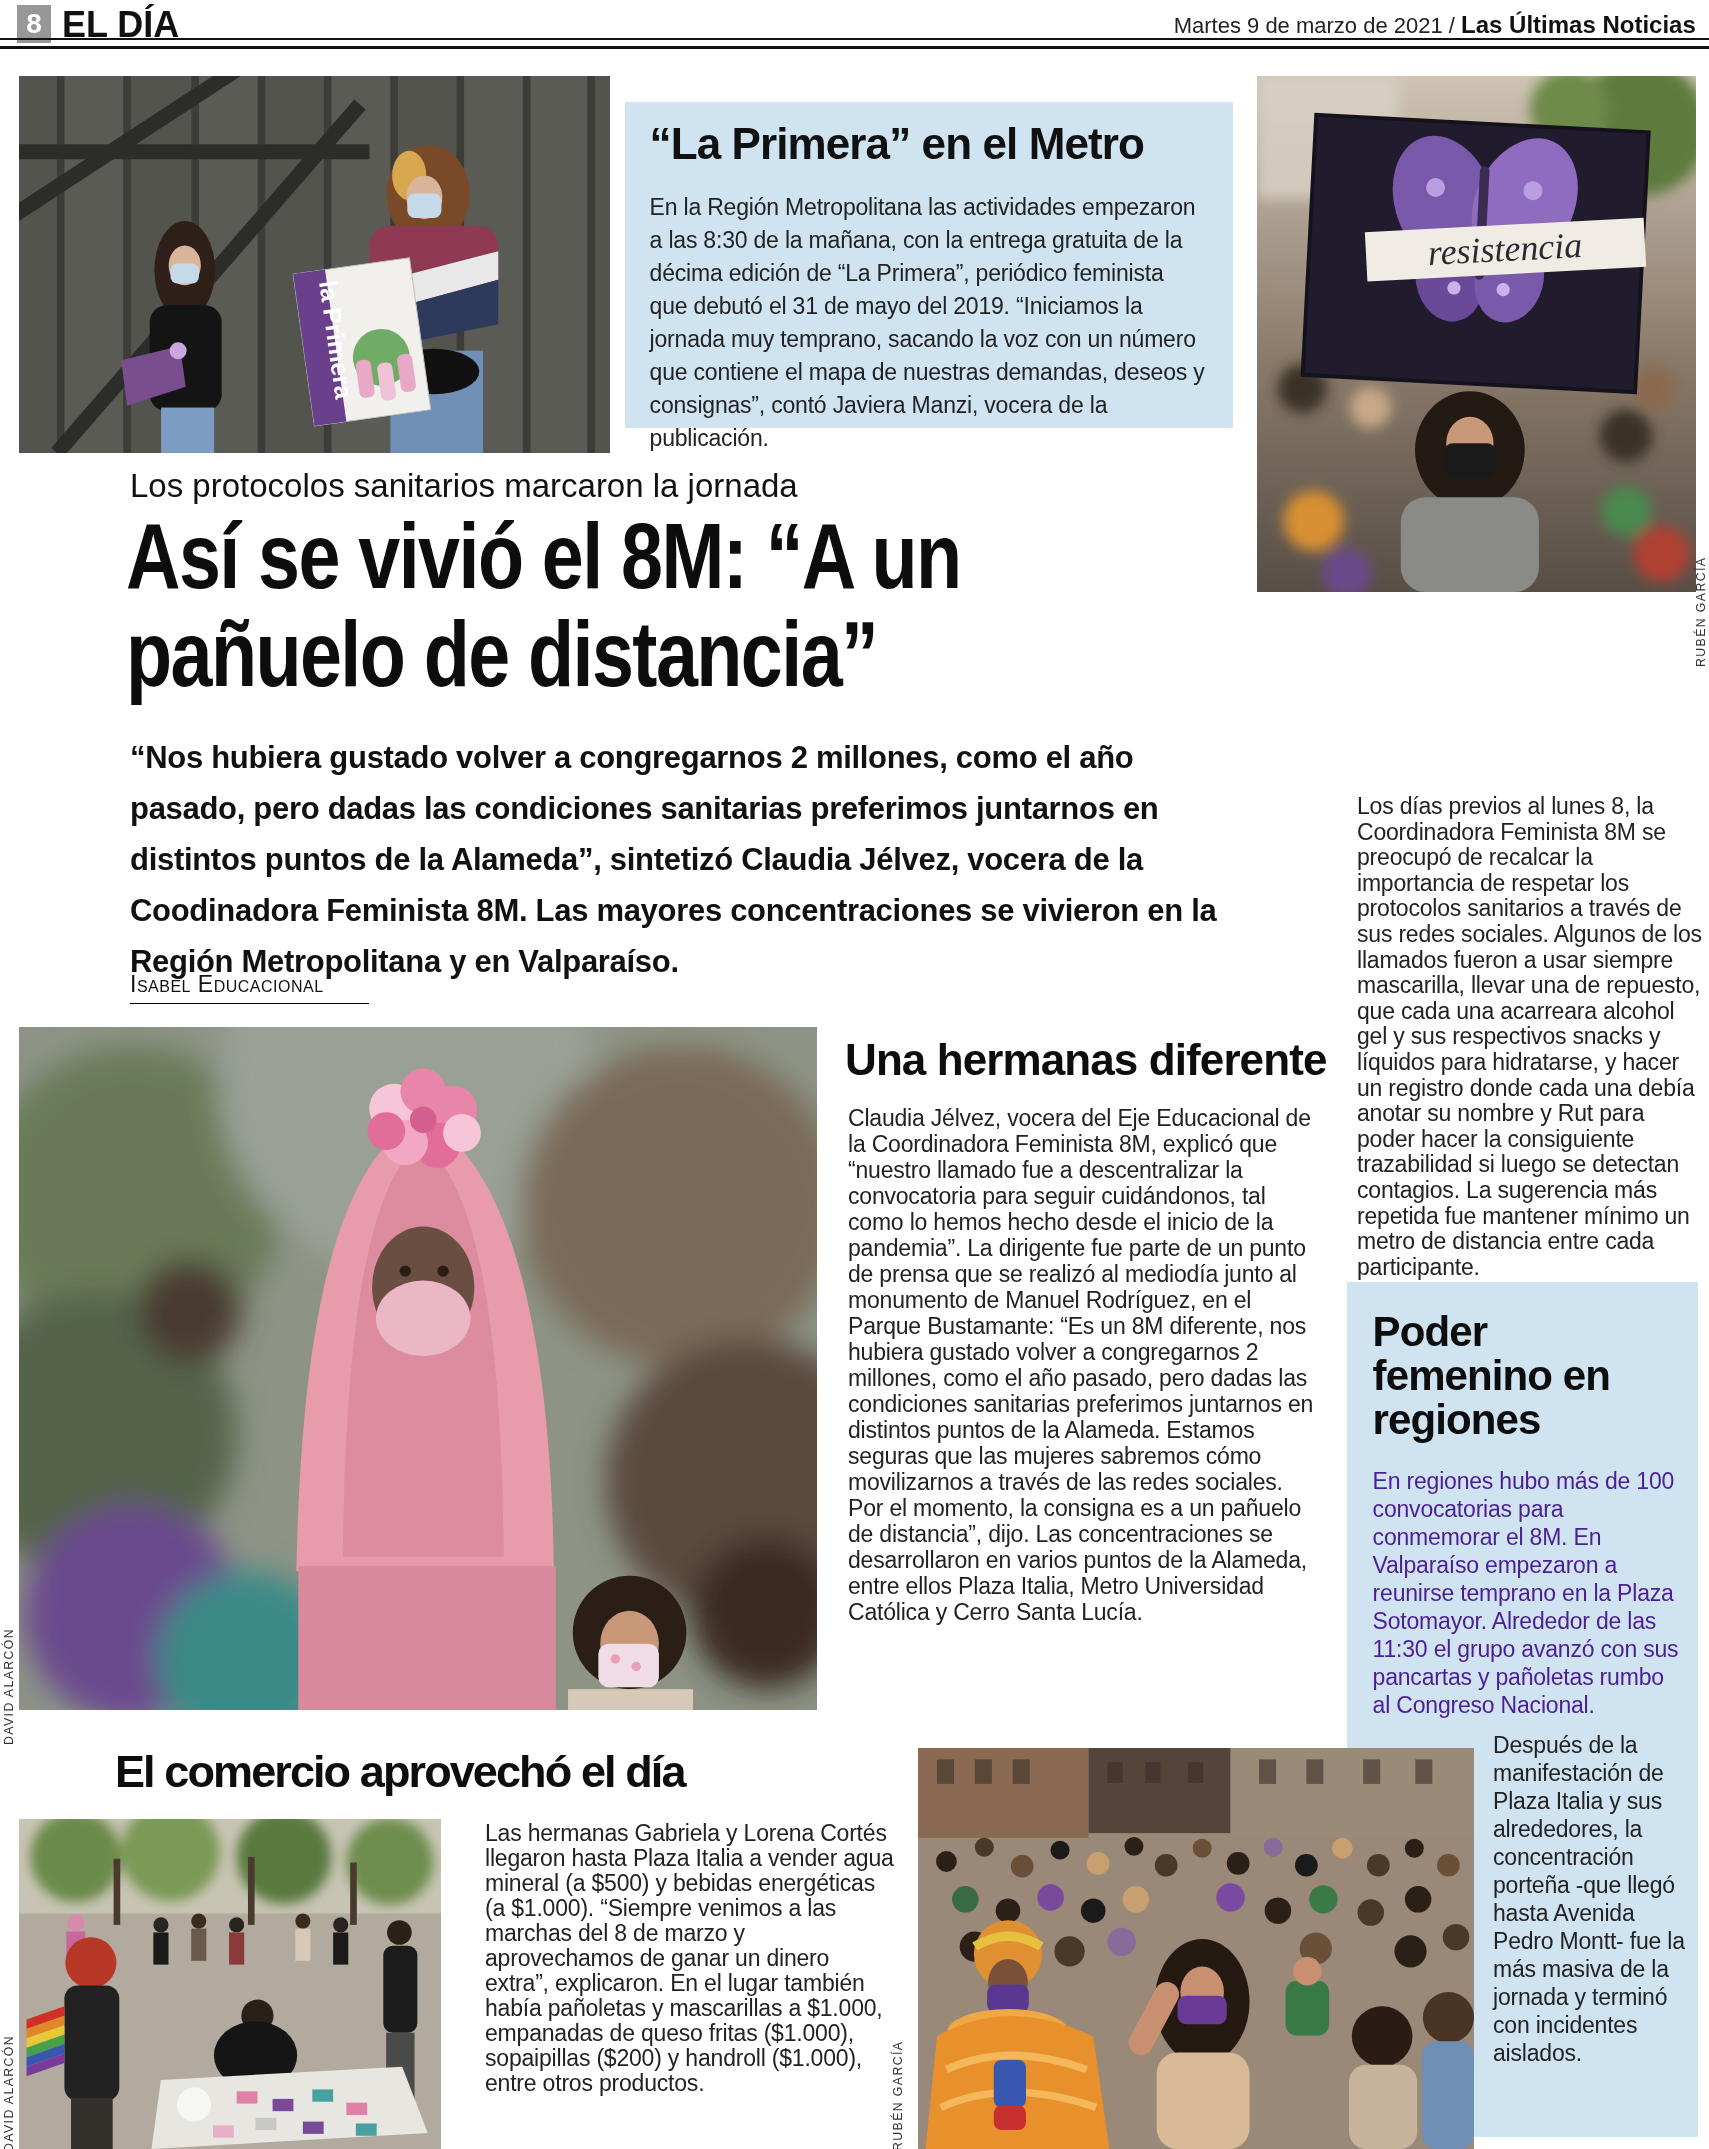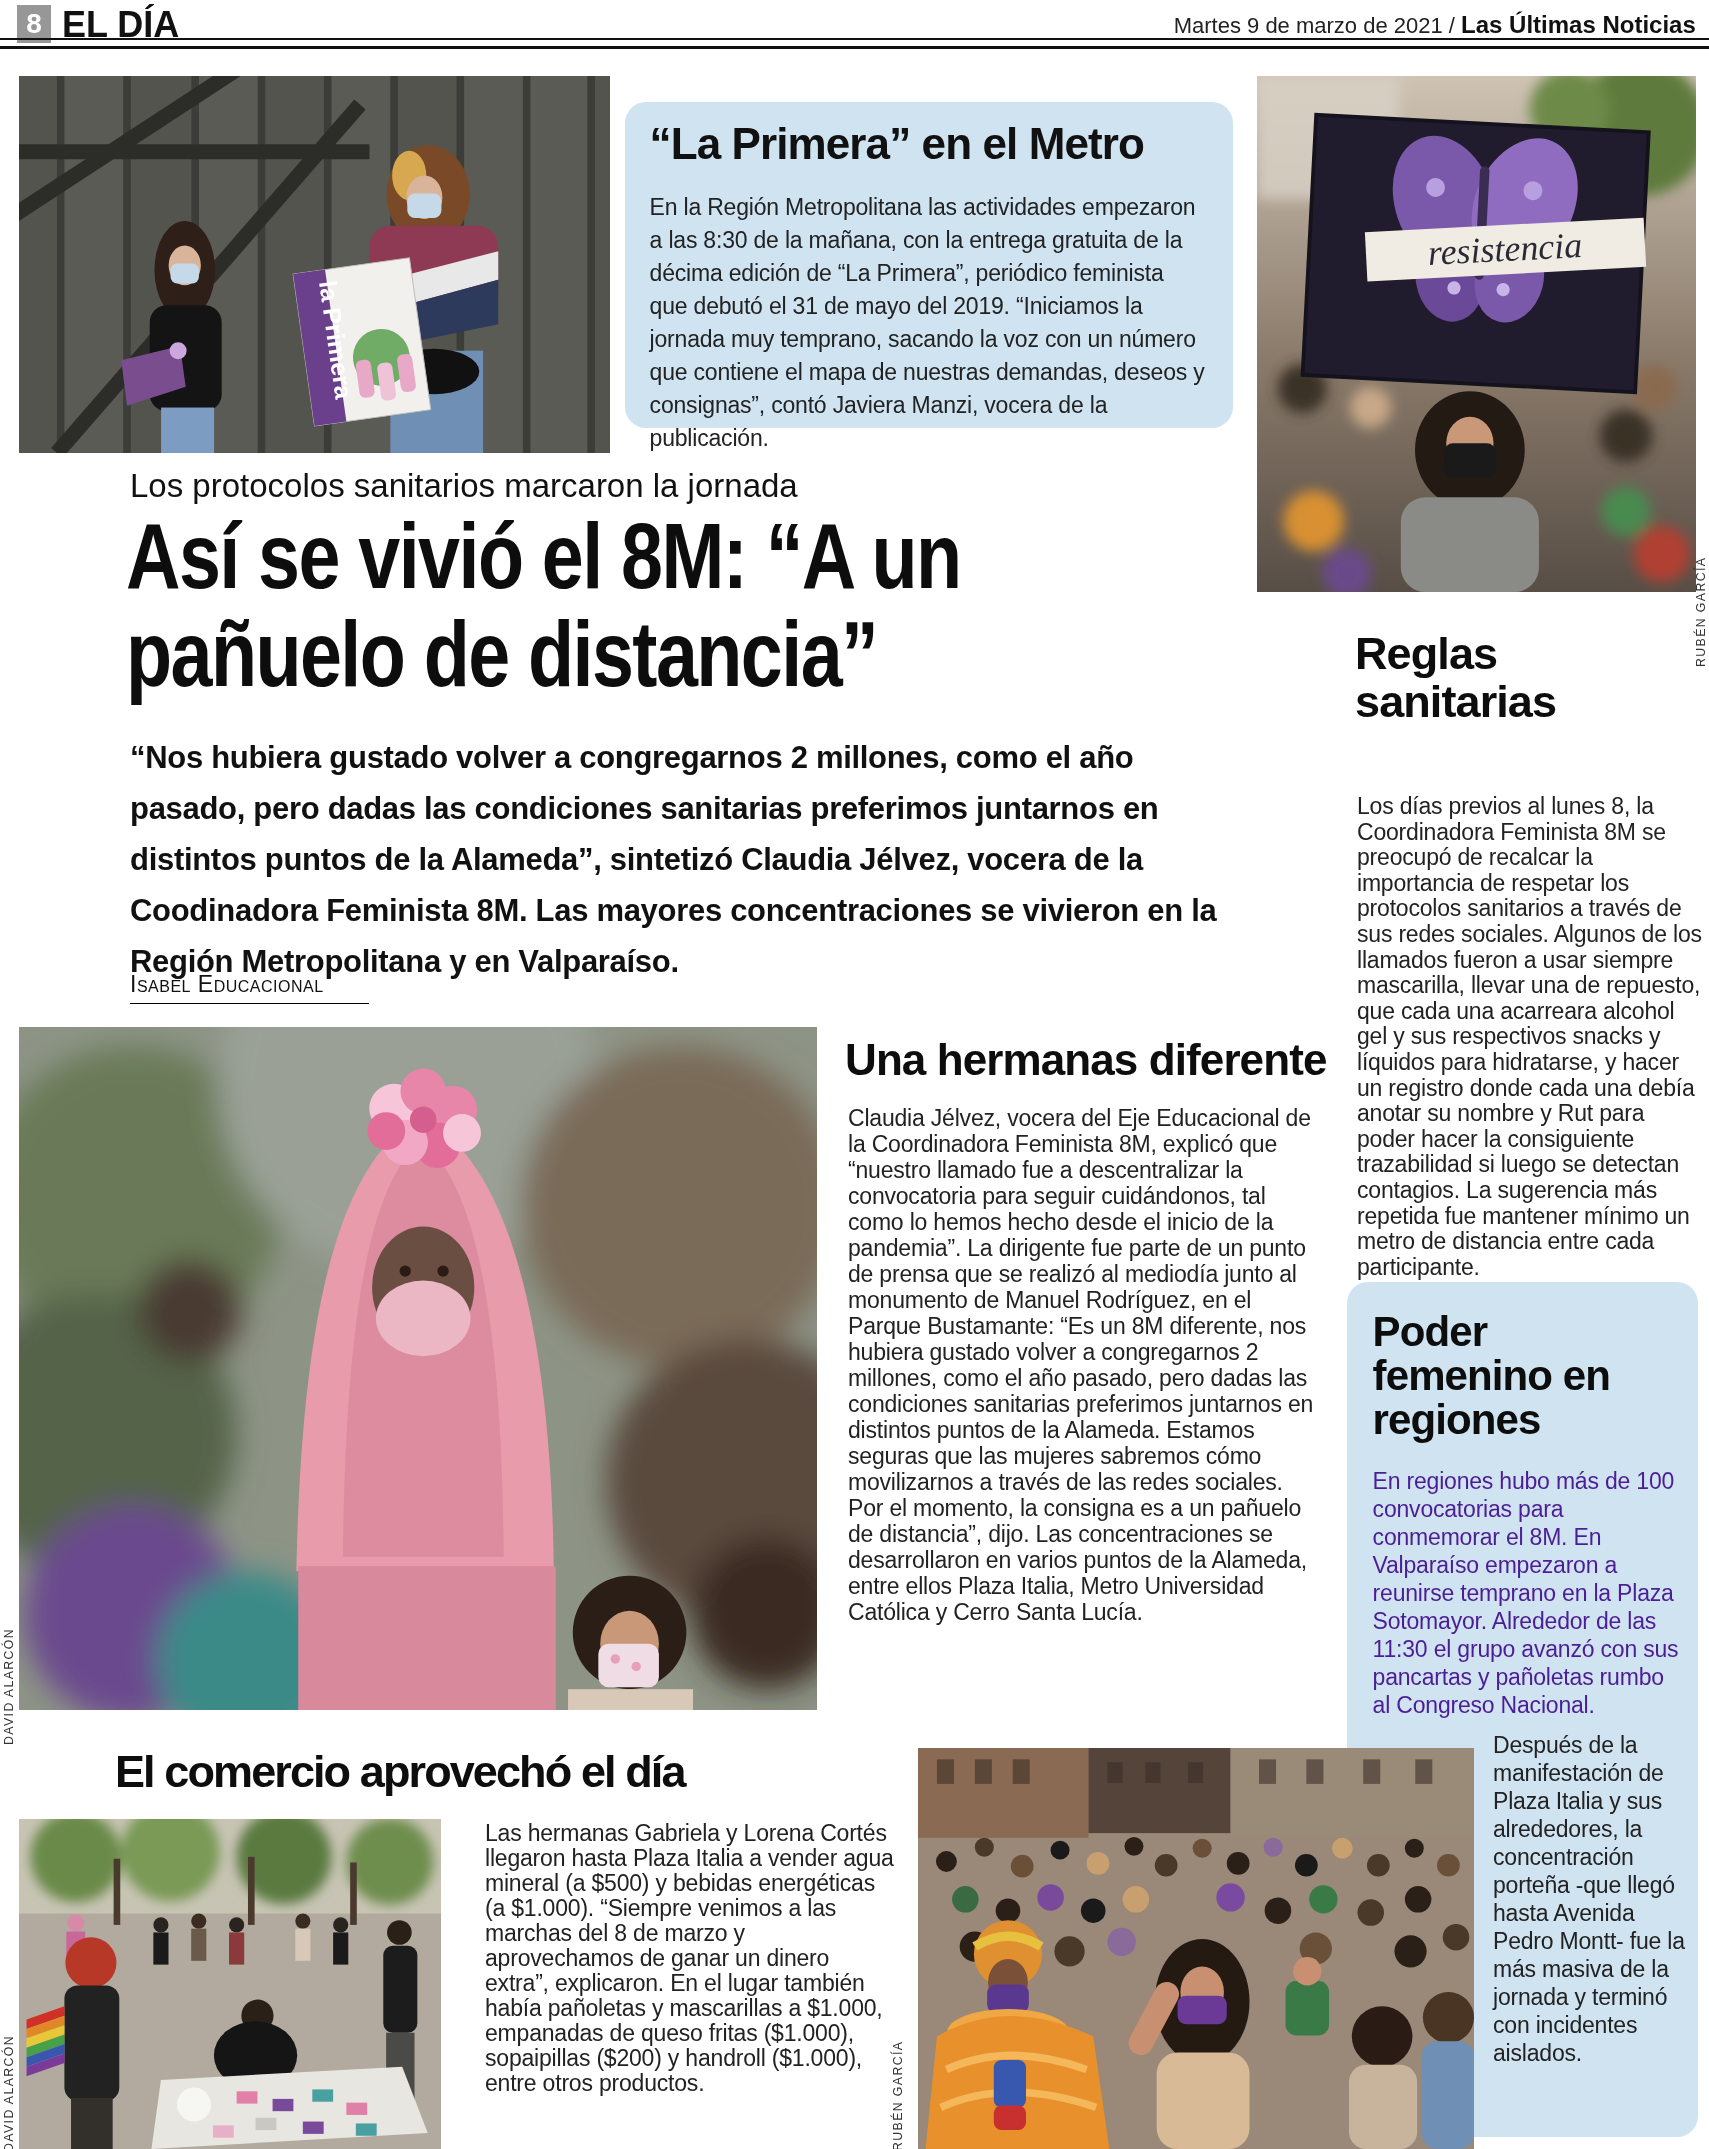--- a/index.html
+++ b/index.html
@@ -12,21 +12,21 @@
   .dateline{position:absolute;right:13.2px;top:11.4px;font-size:22px;color:#222;text-align:right;}
   .dateline b{font-size:24px;color:#111;}
   .rule-thin{position:absolute;left:0;top:38px;width:1709px;height:1.9px;background:#111;}
   .rule-thick{position:absolute;left:0;top:46px;width:1709px;height:2.8px;background:#111;}
   
   .photo{position:absolute;overflow:hidden;background:#888;}
   .photo svg{display:block;width:100%;height:100%;}
   .vcredit{position:absolute;writing-mode:vertical-rl;transform:rotate(180deg);
            font-size:12.3px;letter-spacing:1.4px;color:#333;white-space:nowrap;}
   
-  .bluebox{position:absolute;background:#cfe3f1;border-radius:21px;}
+  .bluebox{position:absolute;background:#cfe3f1;}
   .box1-title{position:absolute;left:24.6px;top:17px;font-size:44px;font-weight:bold;letter-spacing:-0.9px;color:#111;}
   .box1-body{position:absolute;left:24.6px;top:89px;width:556px;font-size:23px;line-height:33px;
              letter-spacing:-0.2px;color:#222;}
   
   .kicker{position:absolute;left:130px;top:467px;font-size:33px;color:#111;text-align:right;}
   .headline{position:absolute;left:126px;top:507px;transform:scaleX(0.82);transform-origin:left top;
             font-size:92px;line-height:98px;font-weight:bold;letter-spacing:-1.9px;color:#0d0d0d;}
   .headline div{white-space:nowrap;}
   .lead{position:absolute;left:130px;top:732px;width:1107px;font-size:31px;line-height:51px;
         font-weight:bold;letter-spacing:-0.3px;color:#111;}
@@ -236,21 +236,20 @@
           <circle cx="652" cy="676" r="5" fill="#e8a0b8"></circle>
         <rect x="580" y="700" width="132" height="22" fill="#d8c8b8"></rect>
       </g>
     </svg>
   </div>
   <div class="vcredit" style="left:1.9px;top:1560px;height:185px;">DAVID ALARCÓN</div>
 
   <div class="col-title jornada-title">Una hermanas diferente</div>
   <div class="jornada-body">Claudia Jélvez, vocera del Eje Educacional de la Coordinadora Feminista 8M, explicó que “nuestro llamado fue a descentralizar la convocatoria para seguir cuidándonos, tal como lo hemos hecho desde el inicio de la pandemia”. La dirigente fue parte de un punto de prensa que se realizó al mediodía junto al monumento de Manuel Rodríguez, en el Parque Bustamante: “Es un 8M diferente, nos hubiera gustado volver a congregarnos 2 millones, como el año pasado, pero dadas las condiciones sanitarias preferimos juntarnos en distintos puntos de la Alameda. Estamos seguras que las mujeres sabremos cómo movilizarnos a través de las redes sociales. Por el momento, la consigna es a un pañuelo de distancia”, dijo. Las concentraciones se desarrollaron en varios puntos de la Alameda, entre ellos Plaza Italia, Metro Universidad Católica y Cerro Santa Lucía.</div>
 
-  <div class="col-title reglas-title">Reglas sanitarias</div>
   <div class="reglas-body">Los días previos al lunes 8, la Coordinadora Feminista 8M se preocupó de recalcar la importancia de respetar los protocolos sanitarios a través de sus redes sociales. Algunos de los llamados fueron a usar siempre mascarilla, llevar una de repuesto, que cada una acarreara alcohol gel y sus respectivos snacks y líquidos para hidratarse, y hacer un registro donde cada una debía anotar su nombre y Rut para poder hacer la consiguiente trazabilidad si luego se detectan contagios. La sugerencia más repetida fue mantener mínimo un metro de distancia entre cada participante.</div>
 
   <div class="bluebox poder-box">
     <div class="poder-title">
       <div>Poder</div>
       <div>femenino en</div>
       <div>regiones</div>
     </div>
     <div class="poder-wide">En regiones hubo más de 100 convocatorias para conmemorar el 8M. En Valparaíso empezaron a reunirse temprano en la Plaza Sotomayor. Alrededor de las 11:30 el grupo avanzó con sus pancartas y pañoletas rumbo al Congreso Nacional.</div>
     <div class="poder-narrow">Después de la manifestación de Plaza Italia y sus alrededores, la concentración porteña -que llegó hasta Avenida Pedro Montt- fue la más masiva de la jornada y terminó con incidentes aislados.</div>

